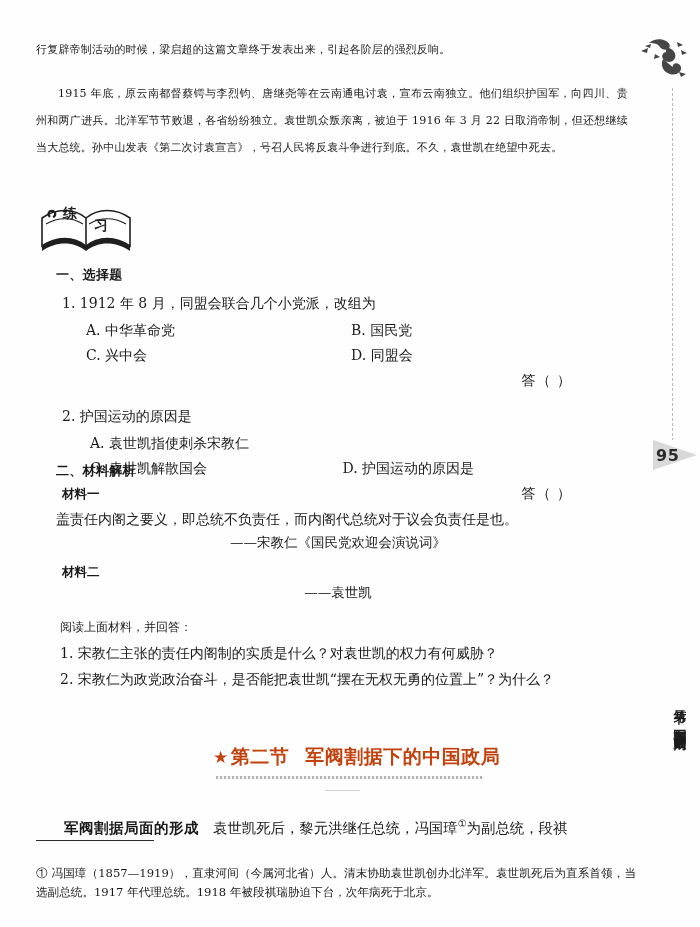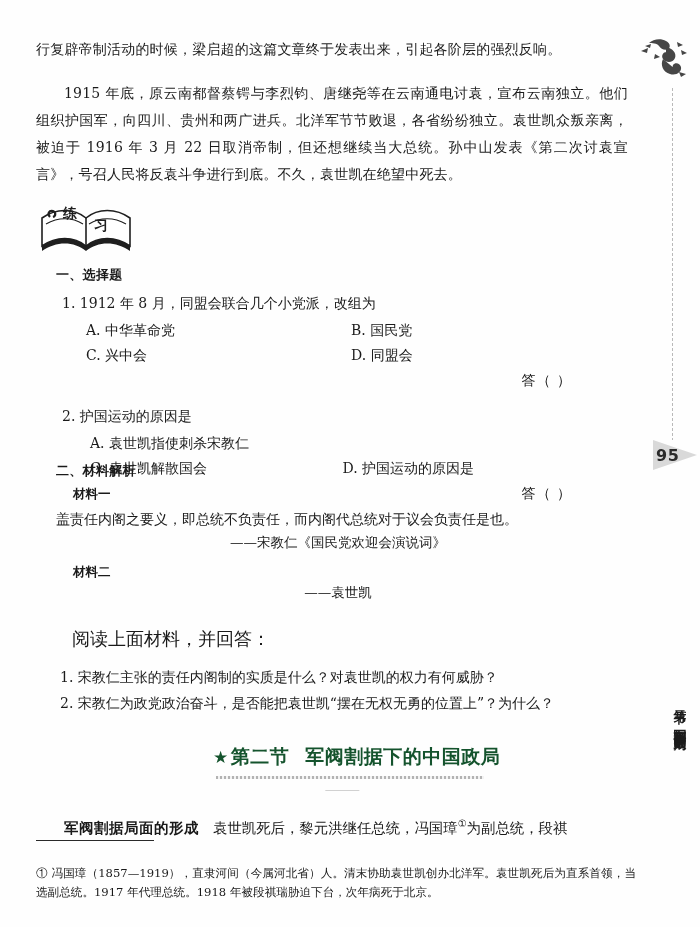--- a/index.html
+++ b/index.html
@@ -84,21 +84,21 @@
   }
 
   
   .content {
     position: absolute;
     left: 36px;
     top: 0;
     width: 592px;
   }
   .para {
-    font-size: 14px;
+    font-size: 11px;
     line-height: 27px;
     text-align: justify;
     text-justify: inter-ideograph;
     margin: 0;
     letter-spacing: .2px;
   }
   .para.indent { text-indent: 2em; }
 
   .p-lead   { position: absolute; left: 0;  top: 36px;  width: 578px; }
   .p-second { position: absolute; left: 0;  top: 80px;  width: 592px; }
@@ -151,56 +151,56 @@
     font-family: "DejaVu Sans", "Liberation Sans", sans-serif;
     font-weight: 700;
     font-size: 13px;
     margin: 0 0 6px 0;
     letter-spacing: .3px;
   }
   .mat-label {
     font-family: "DejaVu Sans", "Liberation Sans", sans-serif;
     font-weight: 700;
     font-size: 12.5px;
-    margin: 0 0 3px 17px;
+    margin: 0 0 3px 6px;
   }
   .mat-text {
     font-size: 14px;
     line-height: 26px;
     margin: 0;
     text-align: justify;
     text-justify: inter-ideograph;
   }
   .mat-text.ind { text-indent: 2em; }
   .mat-src {
     font-size: 13.5px;
     text-align: center;
     margin: 2px 0 0 0;
     padding-right: 8px;
   }
   .mat-spacer { height: 12px; }
-  .read-intro { font-size: 18px; line-height: 26px; margin: 12px; padding-left: 4px; }
+  .read-intro { font-size: 12px; line-height: 26px; margin: 0; padding-left: 4px; }
   .read-q { font-size: 14px; line-height: 26px; margin: 0; padding-left: 4px; }
 
   
   .sec-head-wrap {
     position: absolute;
     left: 0;
     top: 744px;
     width: 700px;
     text-align: center;
   }
   .sec-head {
     display: inline-block;
     position: relative;
     font-family: "DejaVu Sans", "Liberation Sans", sans-serif;
     font-weight: 700;
     font-size: 19px;
     letter-spacing: .5px;
-    color: #14532d;
+    color: #c2410c;
     padding-bottom: 5px;
     margin-left: 13px;
   }
   .sec-head .star { font-size: 17px; margin-right: 2px; }
   .sec-head .gap { display: inline-block; width: 16px; }
   .sec-underline {
     position: absolute;
     left: 50%;
     transform: translateX(-50%);
     top: 776px;

